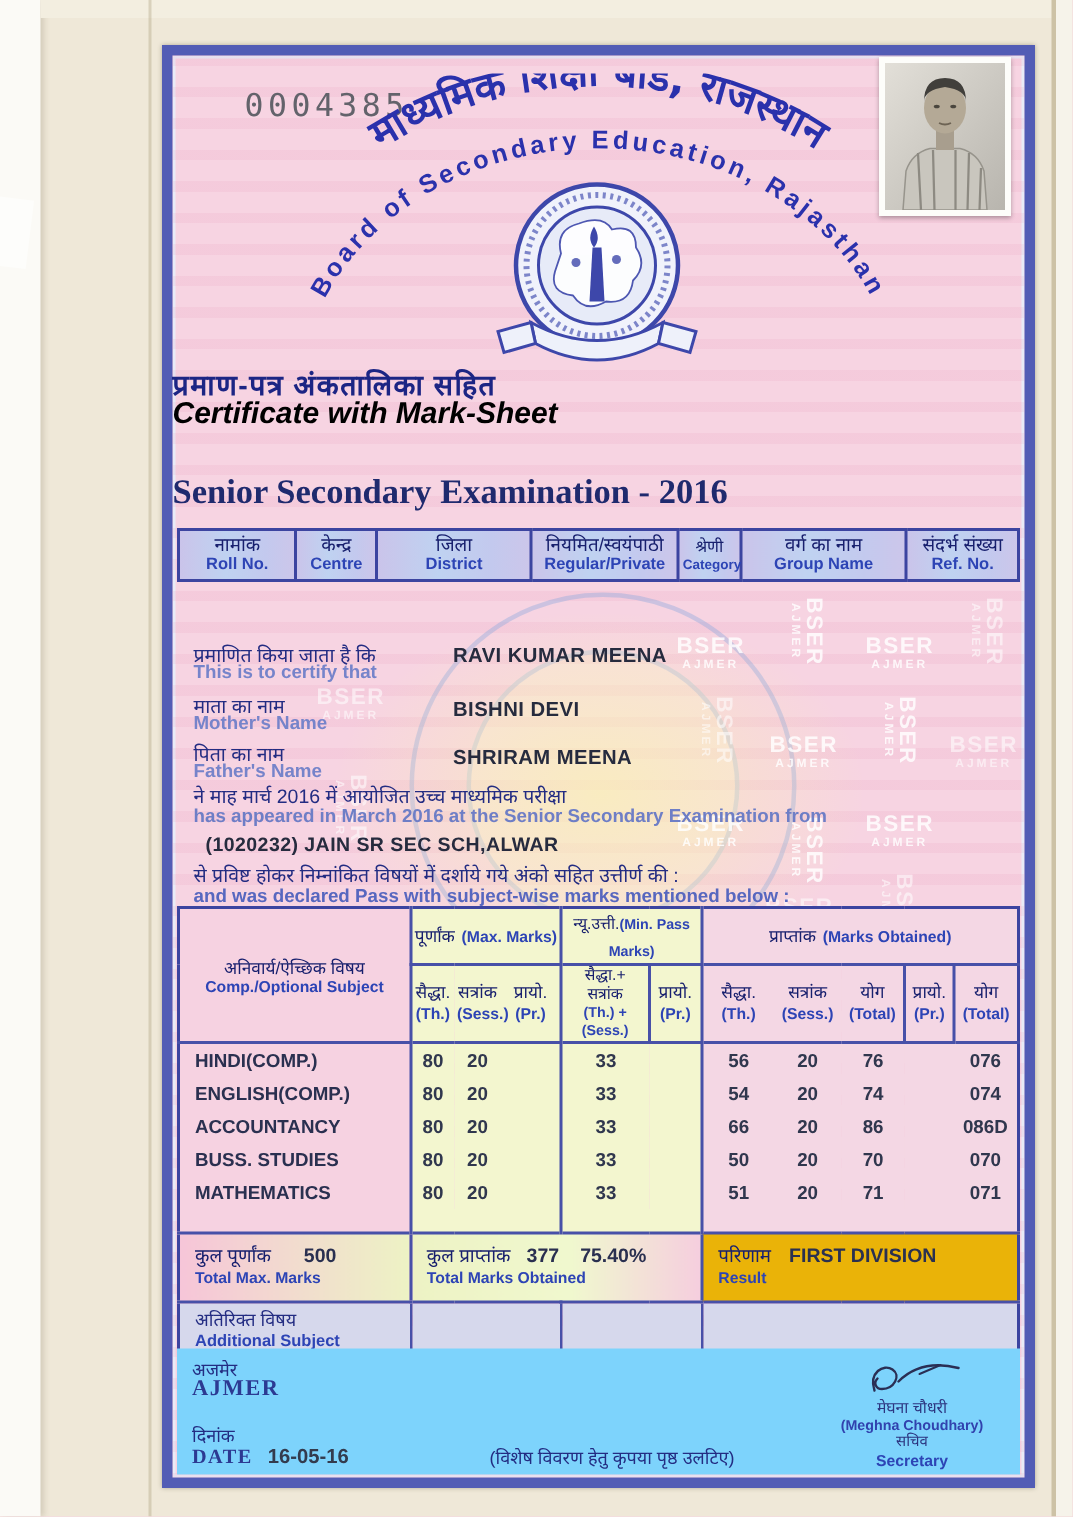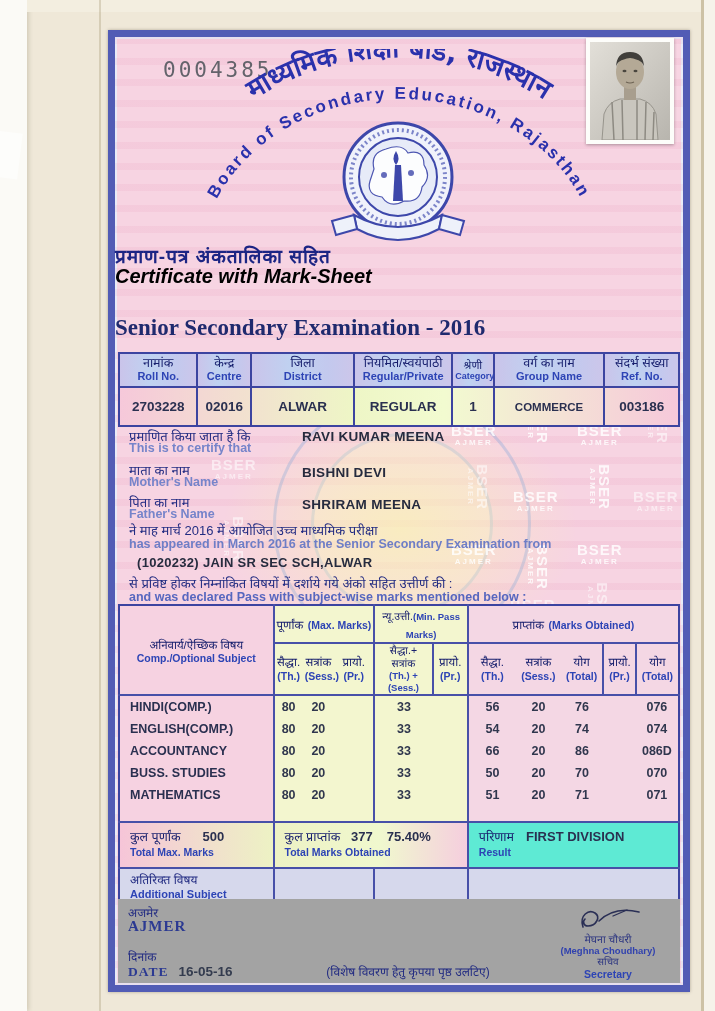--- a/index.html
+++ b/index.html
@@ -77,32 +77,32 @@
   .marks .brow td{height:22px;font-weight:bold;font-size:12.5px;color:#30374e}
   .marks .brow .sub{text-align:left;padding-left:10px;color:#2a3050}
   .marks .sp td{height:15px}
   .marks .tot td{height:44px;vertical-align:top}
   .trow{display:flex;align-items:baseline;padding:5px 8px 0;text-align:left}
   .trow .hi{font-size:12.5px;white-space:nowrap}
   .trow b{font-size:13px;color:#2a3050;white-space:nowrap}
   .ten{padding:1px 8px 0;font-weight:bold;color:#2d44b5;font-size:10.5px;text-align:left}
   .tm{background:linear-gradient(90deg,#f6c5d8,#edf2c4)}
   .to{background:linear-gradient(90deg,#edf2c4,#f0f8ce 55%,#f5cede)}
-  .tr2{background:#5eead4}
+  .tr2{background:#eab308}
   .tm .trow b{margin-left:22px}
   .to .trow b.v1{margin-left:auto}
   .to .trow b.v2{margin-left:14px;margin-right:26px}
   .tr2 .trow b{margin-left:12px}
   .marks .addr td{height:66px;vertical-align:top;position:relative;text-align:left}
   .add-hi{font-size:12px;color:#232c82;padding:2px 0 0 8px}
   .add-en{font-size:11px;font-weight:bold;color:#2d44b5;padding:0 0 0 8px}
   .add-sub{font-size:12px;font-weight:bold;color:#2a3050;padding:1px 0 0 8px;letter-spacing:.2px}
   .add-val{position:absolute;font-size:12.5px;font-weight:bold;color:#30374e}
 
-  .bottomsec{position:absolute;left:3px;right:3px;top:862px;bottom:2px;background:#a3a3a3}
+  .bottomsec{position:absolute;left:3px;right:3px;top:862px;bottom:2px;background:#7dd3fc}
   .bottomsec .hi{position:absolute;font-size:12px;color:#232c82}
   .place-en{position:absolute;left:10px;top:19px;font-family:"Liberation Serif",serif;
             font-weight:bold;font-size:15px;letter-spacing:1px;color:#2c3a92}
   .date-row{position:absolute;left:10px;top:63px;white-space:nowrap}
   .date-en{font-family:"Liberation Serif",serif;font-weight:bold;font-size:13.5px;letter-spacing:1px;color:#2c3a92}
   .date-val{font-weight:bold;font-size:13.5px;color:#333b4e;margin-left:10px}
   .note{position:absolute;left:150px;top:64px;width:280px;text-align:center;font-size:12px;color:#232c82}
   .sigblock{position:absolute;left:425px;top:8px;width:130px;text-align:center}
   .sig-svg{display:block;margin:0 auto}
   .sig-hi{font-size:10.5px;color:#2c3580;line-height:1.15}
@@ -272,29 +272,20 @@
               <span class="en" style="font-size:9px">Category</span>
             </th>
         <th>
               <span class="hi">वर्ग का नाम</span>
               <span class="en">Group Name</span>
             </th>
         <th>
               <span class="hi">संदर्भ संख्या</span>
               <span class="en">Ref. No.</span>
             </th>
-      </tr>
-      <tr>
-        <td>2703228</td>
-        <td>02016</td>
-        <td>ALWAR</td>
-        <td>REGULAR</td>
-        <td>1</td>
-        <td style="font-size:11.5px">COMMERCE</td>
-        <td>003186</td>
       </tr>
     </tbody>
       </table>
 
     <div class="certify">
       <div class="hi" style="left:0;top:0">प्रमाणित किया जाता है कि</div>
       <div class="en" style="left:0;top:14px">This is to certify that</div>
       <div class="nm" style="top:2px">RAVI KUMAR MEENA</div>
       <div class="hi" style="left:0;top:34px">माता का नाम</div>
       <div class="en" style="left:0;top:48px">Mother's Name</div>

